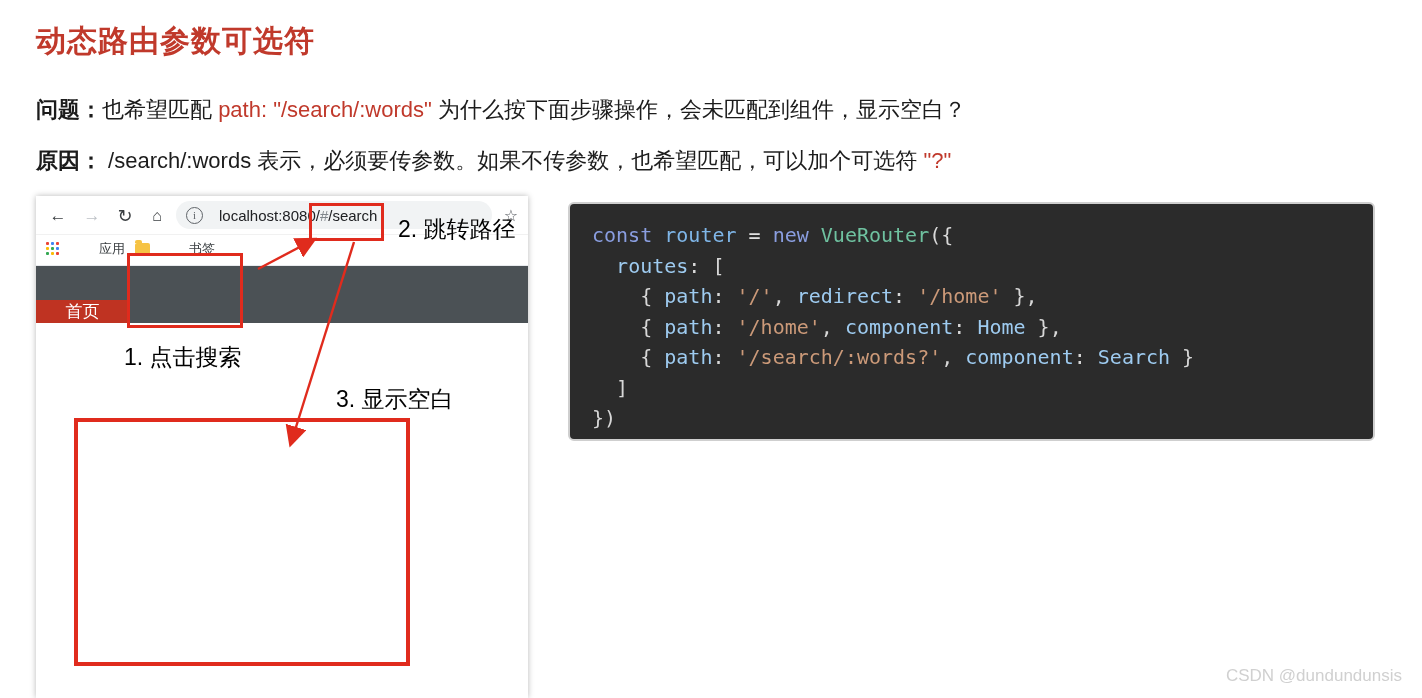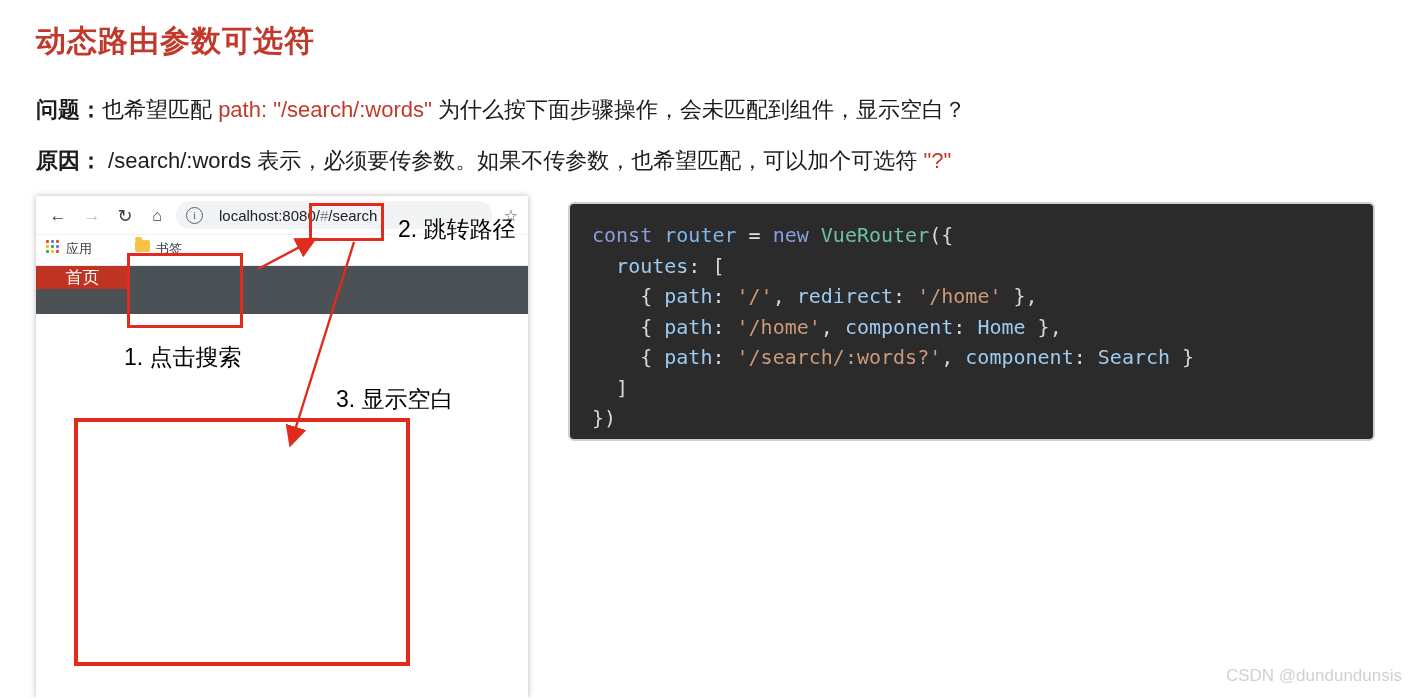--- a/index.html
+++ b/index.html
@@ -110,22 +110,24 @@
   .bookmarks-bar {
     position: relative;
     height: 30px;
     background: #ffffff;
     border-bottom: 1px solid #e8eaed;
   }
   .bm-item {
     position: absolute;
     top: 5px;
     display: flex;
+    align-items: center;
     font-size: 13px;
     color: #3c4043;
+    gap: 33px;
   }
   .bm-item.apps { left: 10px; }
   .bm-item.marks { left: 83px; padding-left: 16px; }
   .apps-grid {
     width: 14px; height: 14px;
     display: grid;
     grid-template-columns: repeat(3, 3px);
     grid-template-rows: repeat(3, 3px);
     gap: 2px;
     margin-right: 6px;
@@ -137,25 +139,24 @@
     border-radius: 2px;
     margin-right: 6px;
     position: relative;
   }
   .folder-ic:before{
     content:""; position:absolute; left:0; top:-3px;
     width:7px; height:3px; background:#f6c344; border-radius:2px 2px 0 0;
   }
   .site-nav {
     position: relative;
-    height: 48px;
+    height: 57px;
     background: #4b5155;
     display: flex;
-    align-items: flex-start;
-    flex-direction: column;
+    align-items: flex-end;
   }
   .site-nav-link {
     background: #bf3322;
     color: #ffffff;
     font-size: 17px;
     display: flex;
     align-items: center;
     justify-content: center;
     width: 93px;
     border-right: 1px solid #4b5155;

